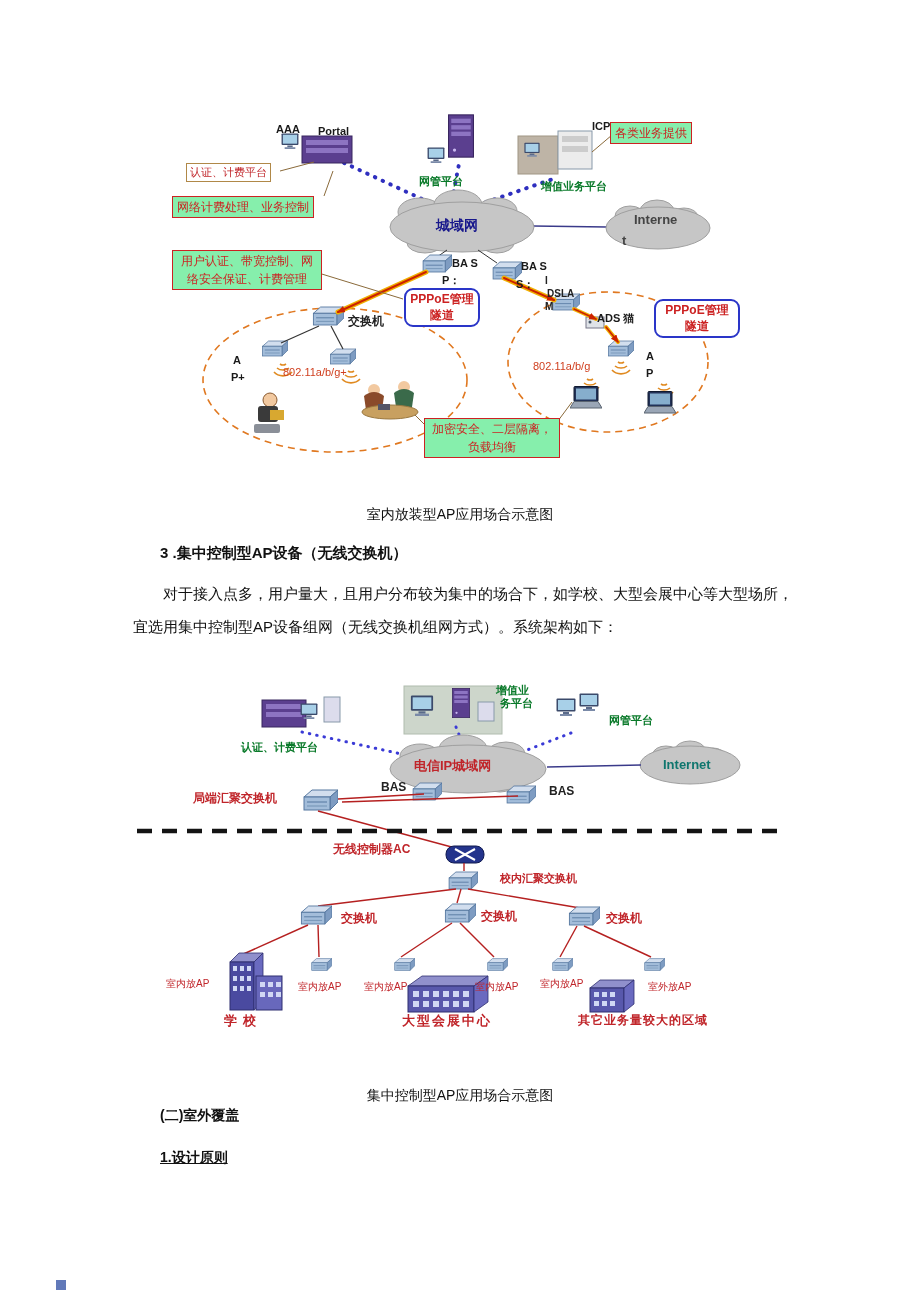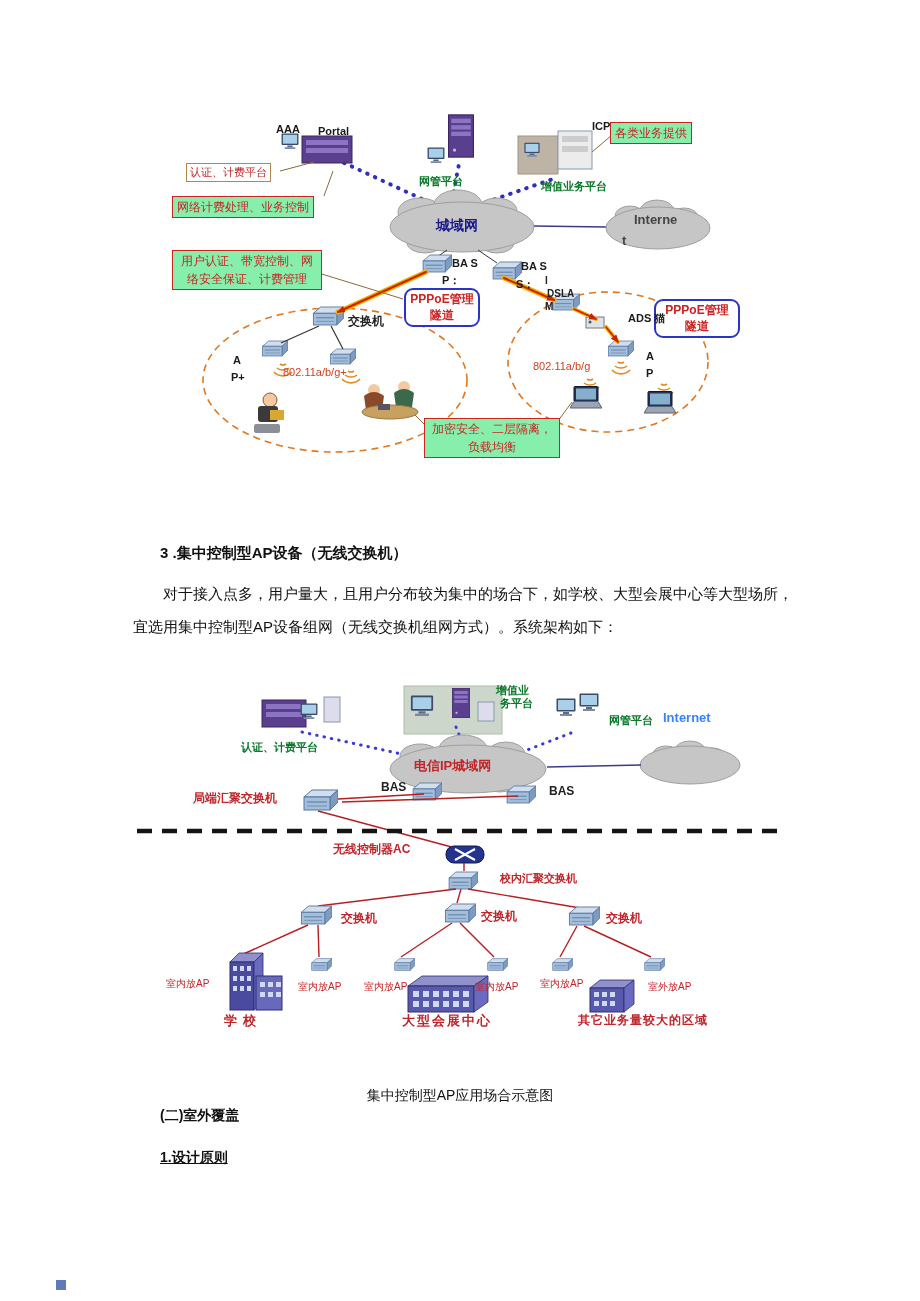--- a/index.html
+++ b/index.html
@@ -326,38 +326,39 @@
   <div class="lbl bk" style="left:442px;top:274px;">P：</div>
   <div class="lbl bk" style="left:521px;top:260px;">BA S</div>
   <div class="lbl bk" style="left:516px;top:278px;">S：</div>
   <div class="callout wrap" style="left:172px;top:250px;width:140px;">用户认证、带宽控制、网络安全保证、计费管理</div>
   <div class="pppoe" style="left:404px;top:288px;width:64px;">PPPoE管理隧道</div>
   <div class="pppoe" style="left:654px;top:299px;width:74px;">PPPoE管理隧道</div>
   <div class="lbl" style="left:348px;top:315px;font-size:12px;font-weight:bold;color:#222;">交换机</div>
   <div class="lbl" style="left:545px;top:275px;font-size:10px;font-weight:bold;color:#222;">I</div>
   <div class="lbl" style="left:547px;top:288px;font-size:10px;font-weight:bold;color:#222;">DSLA</div>
   <div class="lbl" style="left:545px;top:301px;font-size:10px;font-weight:bold;color:#222;">M</div>
-  <div class="lbl bk" style="left:628px;top:312px;">ADS 猫</div>
+  <div class="lbl bk" style="left:597px;top:312px;">ADS 猫</div>
   <div class="lbl bk" style="left:233px;top:354px;">A</div>
   <div class="lbl bk" style="left:231px;top:371px;">P+</div>
   <div class="lbl bk" style="left:646px;top:350px;">A</div>
   <div class="lbl bk" style="left:646px;top:367px;">P</div>
   <div class="lbl" style="left:283px;top:366px;font-size:11px;color:#d04020;">802.11a/b/g+</div>
   <div class="lbl" style="left:533px;top:360px;font-size:11px;color:#d04020;">802.11a/b/g</div>
   <div class="callout wrap" style="left:424px;top:418px;width:126px;">加密安全、二层隔离，负载均衡</div>
 
+  <div class="caption" style="top:506px;">室内放装型AP应用场合示意图</div>
   <div class="heading" style="left:160px;top:544px;">3 .集中控制型AP设备（无线交换机）</div>
   <div class="body-text" style="left:133px;top:577px;width:660px;">对于接入点多，用户量大，且用户分布较为集中的场合下，如学校、大型会展中心等大型场所，宜选用集中控制型AP设备组网（无线交换机组网方式）。系统架构如下：</div>
 
   <div class="lbl green" style="left:241px;top:741px;">认证、计费平台</div>
   <div class="lbl green" style="left:496px;top:684px;">增值业</div>
   <div class="lbl green" style="left:500px;top:697px;">务平台</div>
   <div class="lbl green" style="left:609px;top:714px;">网管平台</div>
   <div class="lbl" style="left:414px;top:759px;font-size:13px;font-weight:bold;color:#c0252a;text-align:center;">电信IP城域网</div>
-  <div class="lbl" style="left:663px;top:711px;font-size:13px;font-weight:bold;color:#3b82f6;">Internet</div>
+  <div class="lbl" style="left:663px;top:758px;font-size:13px;font-weight:bold;color:#0f766e;">Internet</div>
   <div class="lbl" style="left:381px;top:781px;font-size:12px;font-weight:bold;color:#222;">BAS</div>
   <div class="lbl" style="left:549px;top:785px;font-size:12px;font-weight:bold;color:#222;">BAS</div>
   <div class="lbl redbold" style="left:193px;top:792px;">局端汇聚交换机</div>
   <div class="lbl redbold" style="left:333px;top:843px;">无线控制器AC</div>
   <div class="lbl redbold" style="left:500px;top:872px;font-size:11px;">校内汇聚交换机</div>
   <div class="lbl redbold" style="left:341px;top:912px;">交换机</div>
   <div class="lbl redbold" style="left:481px;top:910px;">交换机</div>
   <div class="lbl redbold" style="left:606px;top:912px;">交换机</div>
   <div class="lbl redsm" style="left:166px;top:978px;">室内放AP</div>
   <div class="lbl redsm" style="left:298px;top:981px;">室内放AP</div>

